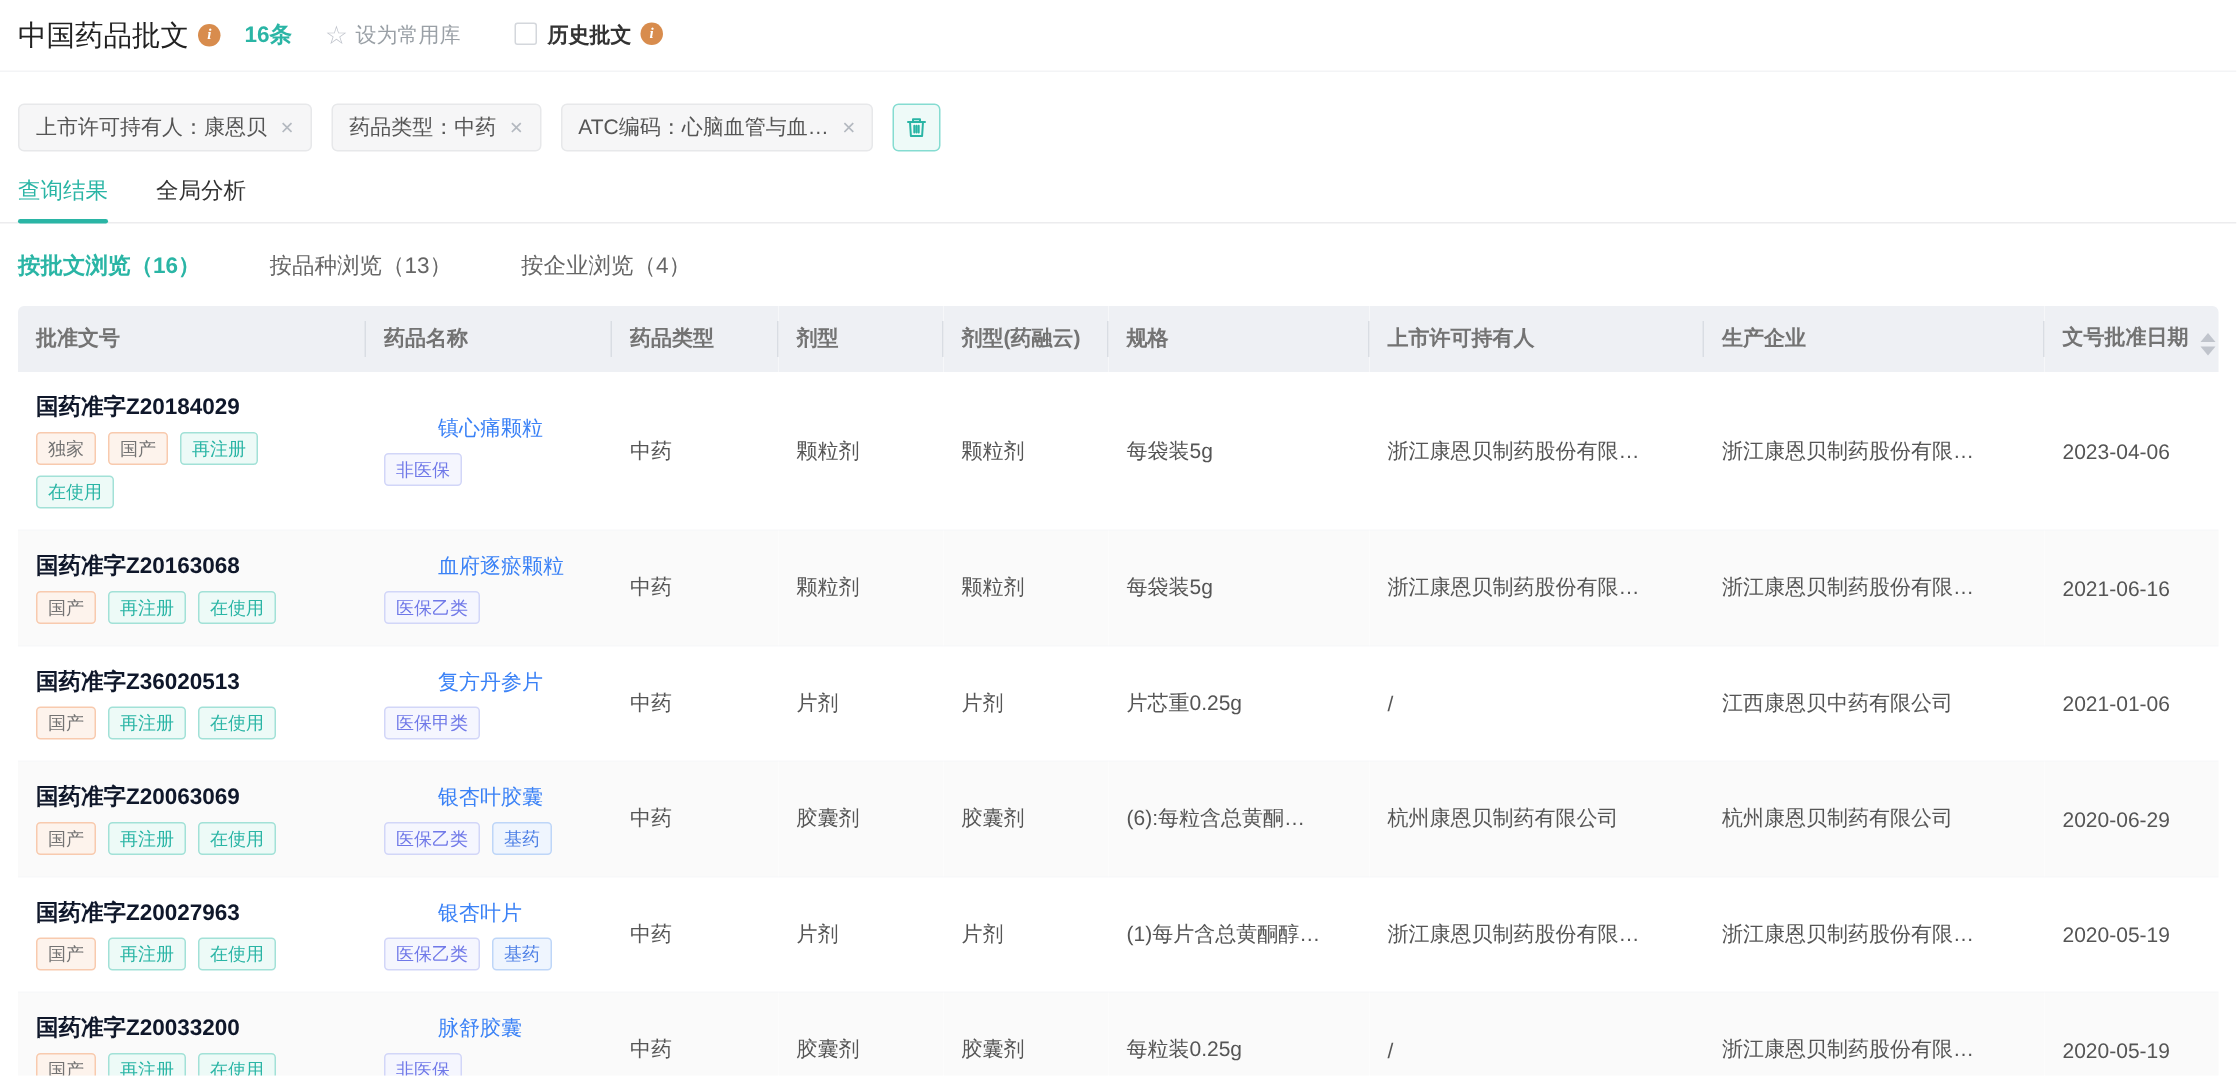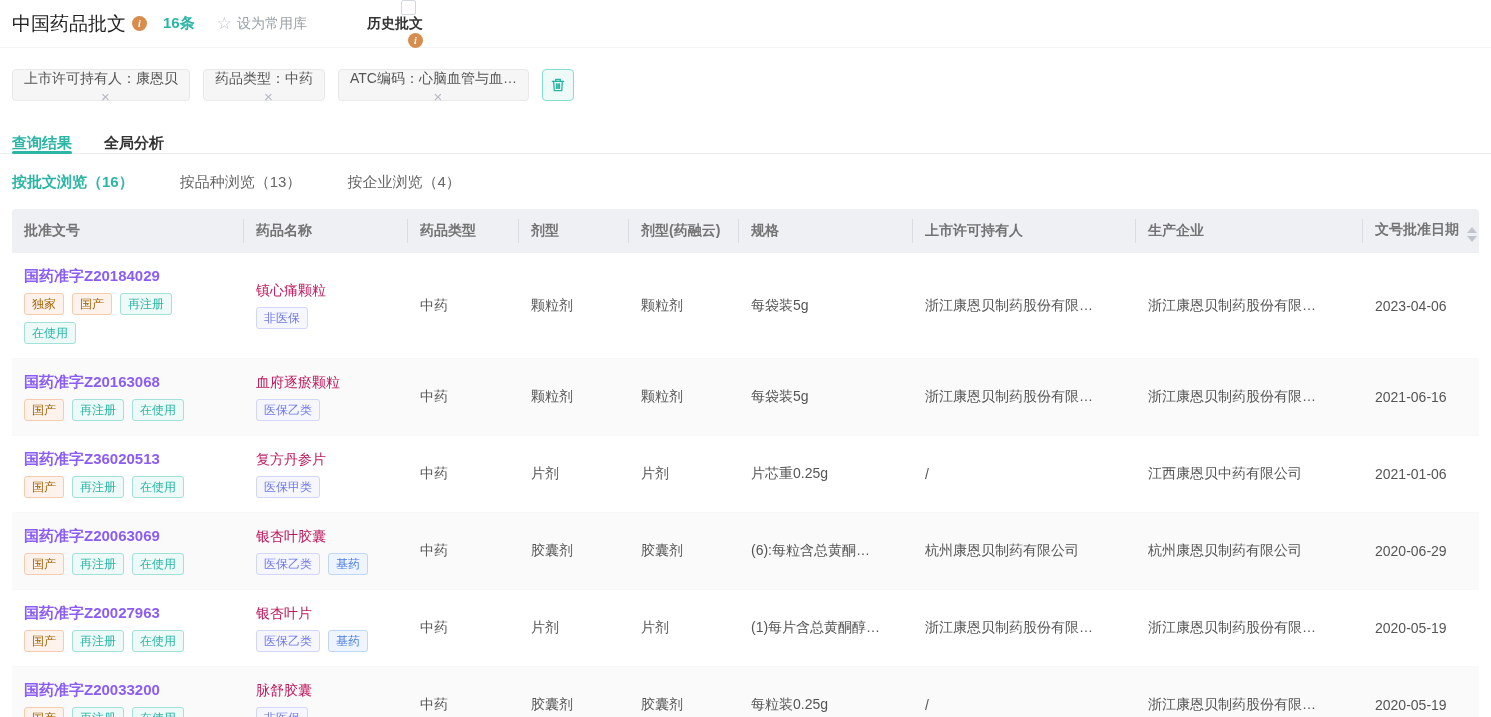--- a/index.html
+++ b/index.html
@@ -20,46 +20,46 @@
     display: inline-flex; align-items: center; justify-content: center;
     width: 15px; height: 15px; border-radius: 50%;
     background: #d88c4d; color: #fff; font-size: 10px; font-weight: bold;
     font-family: "Liberation Serif", serif; font-style: italic;
     margin-left: 6px; flex: none;
   }
   .result-count { color: #2ab5a5; font-weight: bold; font-size: 15px; margin-left: 16px; }
   .fav-group { display: flex; align-items: center; margin-left: 22px; color: #9aa0a6; }
   .star-icon { font-size: 17px; color: #c0c4cc; margin-right: 5px; line-height: 1; }
   .fav-label { font-size: 14px; color: #9aa0a6; }
-  .history-group { display: flex; align-items: flex-end; margin-left: 60px; flex-direction: column; }
+  .history-group { display: flex; align-items: flex-start; margin-left: 36px; }
   .checkbox {
     width: 15px; height: 15px; border: 1px solid #d4d7dc; border-radius: 2px;
     background: #fff; margin-right: 7px; flex: none;
   }
   .history-label { font-weight: bold; color: #333; }
 
   
   .filter-bar { display: flex; align-items: center; padding: 21px 12px 0 12px; }
   .filter-tag {
     display: inline-flex; align-items: center;
     background: #f6f6f7; border: 1px solid #e7e8ea; border-radius: 4px;
-    height: 32px; padding: 0 11px; margin-right: 13px; color: #555; flex-direction: column;
+    height: 32px; padding: 0 11px; margin-right: 13px; color: #555;
   }
   .filter-tag .close-x { color: #b4b9c0; margin-left: 9px; font-size: 15px; cursor: pointer; }
   .clear-btn {
     display: inline-flex; align-items: center; justify-content: center;
     width: 32px; height: 32px; border-radius: 4px;
     background: #eefaf8; border: 1px solid #85dcd1; cursor: pointer;
   }
 
   
   .tabs { display: flex; gap: 32px; padding: 0 12px; margin-top: 17px;
           border-bottom: 1px solid #ececee; }
-  .tab { font-size: 15px; font-weight: bold; color: #333; padding-bottom: 0;
-         position: relative; cursor: pointer; margin-top: 16px; }
+  .tab { font-size: 15px; font-weight: normal; color: #333; padding-bottom: 11px;
+         position: relative; cursor: pointer; }
   .tab.active { color: #2ab5a5; }
   .tab.active::after {
     content: ""; position: absolute; left: 0; right: 0; bottom: -1px;
     height: 3px; background: #2ab5a5; border-radius: 2px;
   }
 
   
   .subtabs { display: flex; gap: 46px; padding: 19px 12px 17px 12px; }
   .subtab { font-size: 15px; color: #666; cursor: pointer; }
   .subtab.active { color: #2ab5a5; font-weight: bold; }
@@ -77,29 +77,29 @@
   thead th:not(:last-child)::after {
     content: ""; position: absolute; right: 0; top: 10px; bottom: 10px;
     width: 1px; background: #d9dde3;
   }
   tbody td {
     padding: 14px 12px; vertical-align: middle; color: #555;
     white-space: nowrap; overflow: hidden;
   }
   tbody tr { border-bottom: 1px solid #f7f8f9; }
   tbody tr:nth-child(even) { background: #fafafa; }
-  .approval-no { color: #8b5cf6; font-weight: bold; font-size: 15px; cursor: pointer; }
-  .drug-name { color: #be185d; font-size: 14px; }
+  .approval-no { color: #0f172a; font-weight: bold; font-size: 15px; cursor: pointer; }
+  .drug-name { color: #3b82f6; font-size: 14px; margin-left: 36px; }
   .tag-row { display: flex; flex-wrap: wrap; max-width: 100%; }
   .tag {
     font-size: 12px; line-height: 18px; padding: 1px 7px;
     border-radius: 3px; border: 1px solid; margin: 7px 8px 0 0;
     white-space: nowrap; flex: none;
   }
-  .tag-orange { color: #a16207; border-color: #f8caae; background: #fdf3ec; }
+  .tag-orange { color: #737373; border-color: #f8caae; background: #fdf3ec; }
   .tag-teal   { color: #2ab5a5; border-color: #a2e1d7; background: #edfaf7; }
   .tag-purple { color: #6f78e8; border-color: #d2d6f8; background: #f5f6fe; text-align: center; }
   .tag-blue   { color: #4b7ee5; border-color: #bed6f8; background: #eff5fe; }
 
   .sorter { display: inline-flex; flex-direction: column; gap: 3px;
             margin-left: 8px; vertical-align: 1px; }
   .sorter .up { width: 0; height: 0; border-left: 5px solid transparent;
                 border-right: 5px solid transparent; border-bottom: 6px solid #c0c4cc; }
   .sorter .down { width: 0; height: 0; border-left: 5px solid transparent;
                   border-right: 5px solid transparent; border-top: 6px solid #c0c4cc; }

